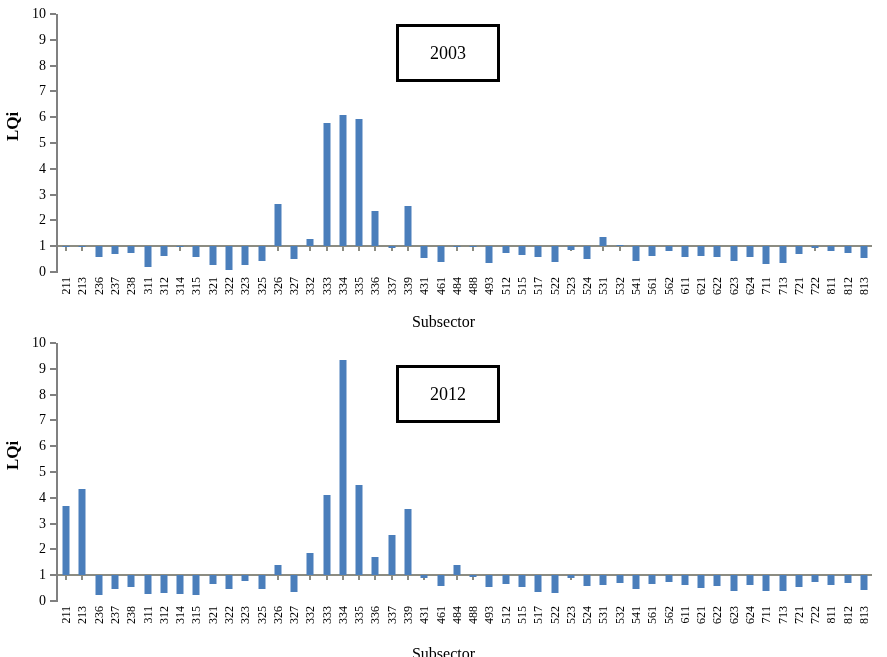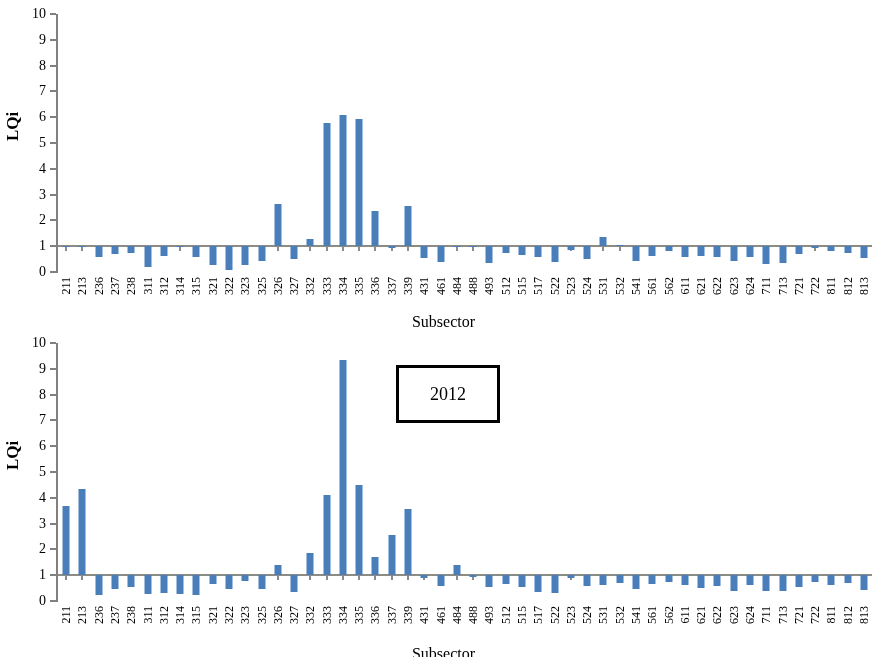--- a/index.html
+++ b/index.html
@@ -539,20 +539,21 @@
       <div class="xlabel-slot">
         <span>811</span>
       </div>
       <div class="xlabel-slot">
         <span>812</span>
       </div>
       <div class="xlabel-slot">
         <span>813</span>
       </div>
     </div>
+  <div class="legend-box">2003</div>
   <div class="xaxis-title">Subsector</div>
 <div class="ytick" style="top: 271px;"></div>
     <div class="ytick" style="top: 245.2px;"></div>
     <div class="ytick" style="top: 219.4px;"></div>
     <div class="ytick" style="top: 193.6px;"></div>
     <div class="ytick" style="top: 167.8px;"></div>
     <div class="ytick" style="top: 142px;"></div>
     <div class="ytick" style="top: 116.2px;"></div>
     <div class="ytick" style="top: 90.4px;"></div>
     <div class="ytick" style="top: 64.6px;"></div>

